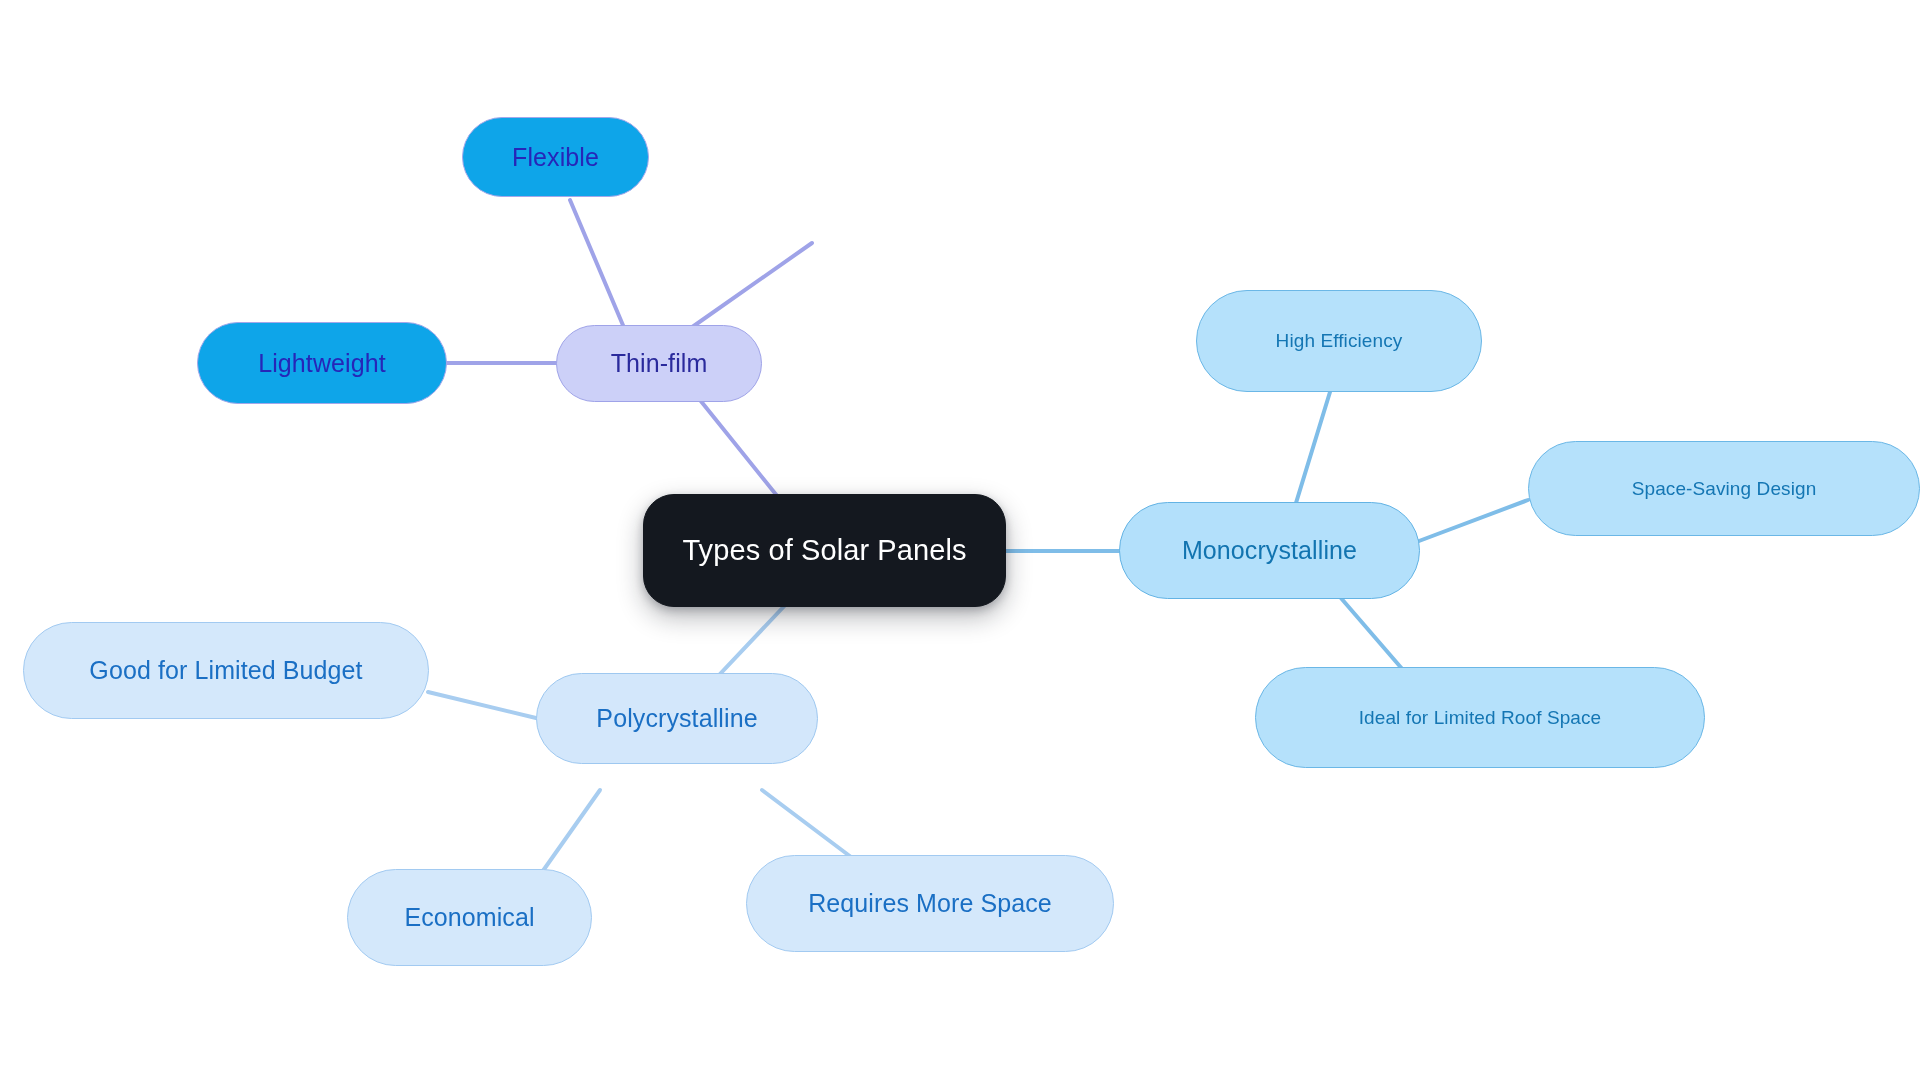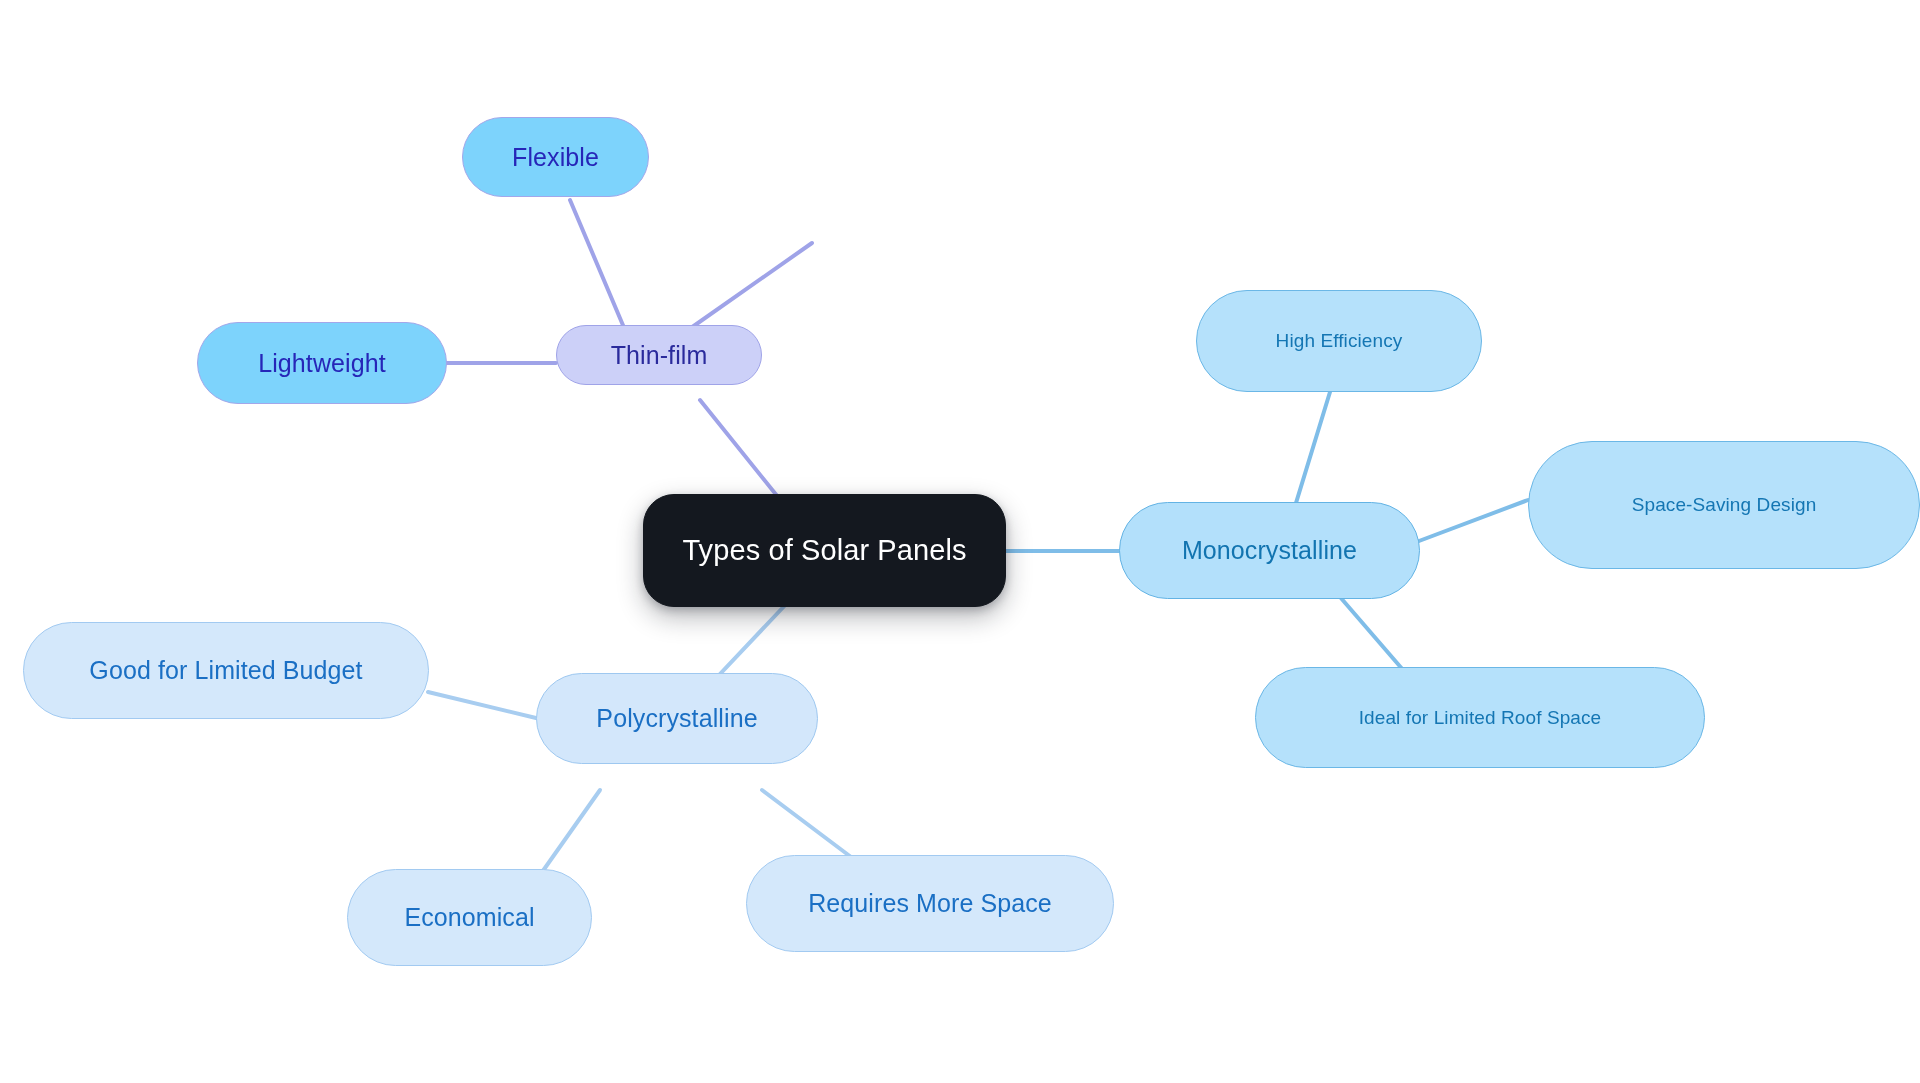--- a/index.html
+++ b/index.html
@@ -56,21 +56,21 @@
   }
 
   
   .node.purple-branch {
     background: #ccd0f8;
     border-color: #9fa3e8;
     color: #2a2a9c;
     font-size: 25px;
   }
   .node.purple-leaf {
-    background: #7dd3fc;
+    background: #0ea5e9;
     border-color: #a3a7ea;
     color: #2626b8;
     font-size: 25px;
   }
 
   
   .node.sky-branch {
     background: #b3e0fb;
     border-color: #63b3e4;
     color: #1274b0;
@@ -126,42 +126,42 @@
 
     <line x1="600" y1="790" x2="540" y2="875" stroke="#a8cdf0" stroke-width="4" stroke-linecap="round"></line>
 
     <line x1="762" y1="790" x2="855" y2="860" stroke="#a8cdf0" stroke-width="4" stroke-linecap="round"></line>
   </svg>
 
   <div class="node root" style="left:643px; top:494px; width:363px; height:113px;border-radius:31px;">
     <span>Types of Solar Panels</span>
   </div>
 
-  <div class="node purple-branch" style="left:556px; top:325px; width:206px; height:60px;">
+  <div class="node purple-branch" style="left:556px; top:325px; width:206px; height:77px;">
     <span>Thin-film</span>
   </div>
 
   <div class="node purple-leaf" style="left:462px; top:117px; width:187px; height:80px;">
     <span>Flexible</span>
   </div>
 
 
   <div class="node purple-leaf" style="left:197px; top:322px; width:250px; height:82px;">
     <span>Lightweight</span>
   </div>
 
   <div class="node sky-branch" style="left:1119px; top:493px; width:301px; height:97px;margin-top:9px;">
     <span>Monocrystalline</span>
   </div>
 
   <div class="node sky-leaf" style="left:1196px; top:290px; width:286px; height:102px;">
     <span>High Efficiency</span>
   </div>
 
-  <div class="node sky-leaf" style="left:1528px; top:441px; width:392px; height:128px;">
+  <div class="node sky-leaf" style="left:1528px; top:441px; width:392px; height:95px;">
     <span>Space-Saving Design</span>
   </div>
 
   <div class="node sky-leaf" style="left:1255px; top:667px; width:450px; height:101px;">
     <span>Ideal for Limited Roof Space</span>
   </div>
 
   <div class="node pale-branch" style="left:536px; top:673px; width:282px; height:91px;">
     <span>Polycrystalline</span>
   </div>

